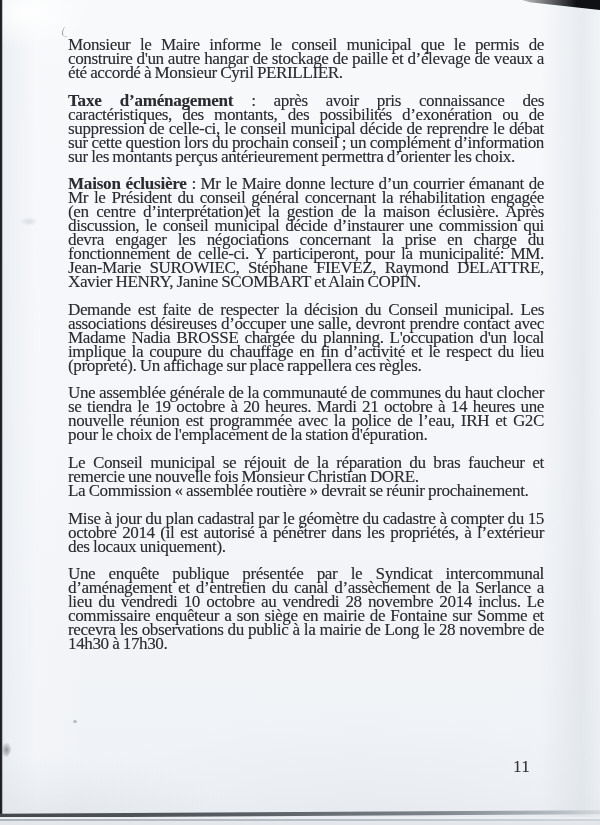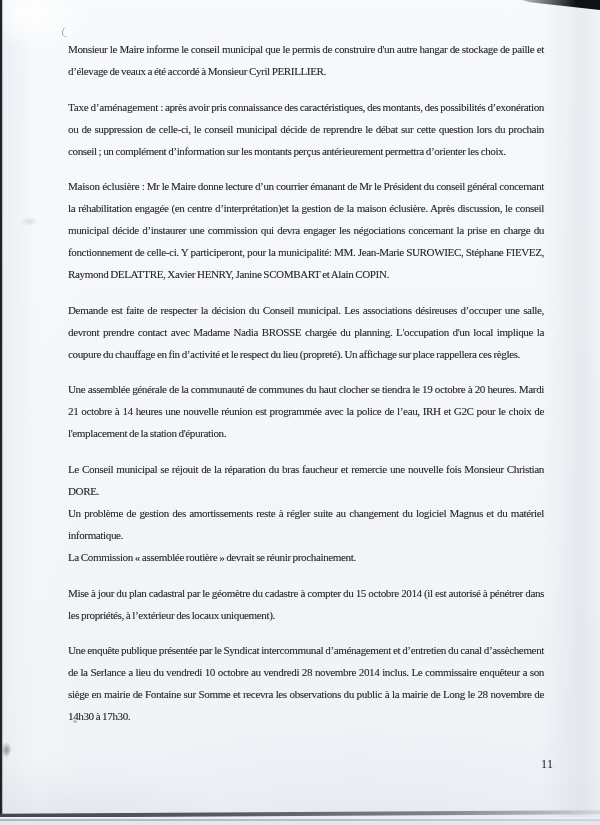--- a/index.html
+++ b/index.html
@@ -60,48 +60,47 @@
     clip-path:polygon(0 10%,70% 0,100% 45%,55% 100%,0 80%);
   }
   .speck{
     position:absolute;left:73px;top:720px;width:4px;height:3px;border-radius:50%;
     background:rgba(100,106,116,0.4);
   }
   
   .body-text{
     position:absolute;left:68px;top:0;width:476px;padding-top:38px;
     color:#2b2c31;
-    font-size:11px;line-height:22px;
+    font-size:17px;line-height:14px;
     letter-spacing:-0.35px;word-spacing:-0.5px;
     text-align:justify;
     text-shadow:0.2px 0.2px 0.6px rgba(43,44,49,0.38);
   }
   .para{margin:0;}
   .para + .para{margin-top:13.6px;}
   .para.tight{margin-top:0;}
-  .lead{font-weight:400;letter-spacing:-0.2px;}
+  .lead{font-weight:700;letter-spacing:-0.2px;}
   .page-number{
-    position:absolute;left:541px;top:757px;
-    color:#33343a;font-size:12px;letter-spacing:0.5px;
+    position:absolute;left:513px;top:757px;
+    color:#33343a;font-size:17px;letter-spacing:0.5px;
     text-shadow:0.2px 0.2px 0.6px rgba(43,44,49,0.35);
     text-align:right;
   }
 </style>
 </head>
 <body>
 
 <div class="scan">
   <div class="body-text">
       <p class="para">Monsieur le Maire informe le conseil municipal que le permis de construire d'un autre hangar de stockage de paille et d’élevage de veaux a été accordé à Monsieur Cyril PERILLIER.</p>
       <p class="para"><span class="lead">Taxe d’aménagement</span> : après avoir pris connaissance des caractéristiques, des montants, des possibilités d’exonération ou de suppression de celle-ci, le conseil municipal décide de reprendre le débat sur cette question lors du prochain conseil ; un complément d’information sur les montants perçus antérieurement permettra d’orienter les choix.</p>
       <p class="para"><span class="lead">Maison éclusière</span> : Mr le Maire donne lecture d’un courrier émanant de Mr le Président du conseil général concernant la réhabilitation engagée (en centre d’interprétation)et la gestion de la maison éclusière. Après discussion, le conseil municipal décide d’instaurer une commission qui devra engager les négociations concernant la prise en charge du fonctionnement de celle-ci. Y participeront, pour la municipalité: MM. Jean-Marie SUROWIEC, Stéphane FIEVEZ, Raymond DELATTRE, Xavier HENRY, Janine SCOMBART et Alain COPIN.</p>
       <p class="para">Demande est faite de respecter la décision du Conseil municipal. Les associations désireuses d’occuper une salle, devront prendre contact avec Madame Nadia BROSSE chargée du planning. L'occupation d'un local implique la coupure du chauffage en fin d’activité et le respect du lieu (propreté). Un affichage sur place rappellera ces règles.</p>
       <p class="para">Une assemblée générale de la communauté de communes du haut clocher se tiendra le 19 octobre à 20 heures. Mardi 21 octobre à 14 heures une nouvelle réunion est programmée avec la police de l’eau, IRH et G2C pour le choix de l'emplacement de la station d'épuration.</p>
       <p class="para">Le Conseil municipal se réjouit de la réparation du bras faucheur et remercie une nouvelle fois Monsieur Christian DORE.</p>
-      <p class="para tight">Un problème de gestion des amortissements reste à régler suite au changement du logiciel Magnus et du matériel informatique.</p>
       <p class="para tight">La Commission « assemblée routière » devrait se réunir prochainement.</p>
       <p class="para">Mise à jour du plan cadastral par le géomètre du cadastre à compter du 15 octobre 2014 (il est autorisé à pénétrer dans les propriétés, à l’extérieur des locaux uniquement).</p>
       <p class="para">Une enquête publique présentée par le Syndicat intercommunal d’aménagement et d’entretien du canal d’assèchement de la Serlance a lieu du vendredi 10 octobre au vendredi 28 novembre 2014 inclus. Le commissaire enquêteur a son siège en mairie de Fontaine sur Somme et recevra les observations du public à la mairie de Long le 28 novembre de 14h30 à 17h30.</p>
     </div>
 
   <div class="page-number">11</div>
 
   <div class="edge-left"></div>
   <div class="corner-wedge"></div>
   <div class="edge-bottom"></div>

